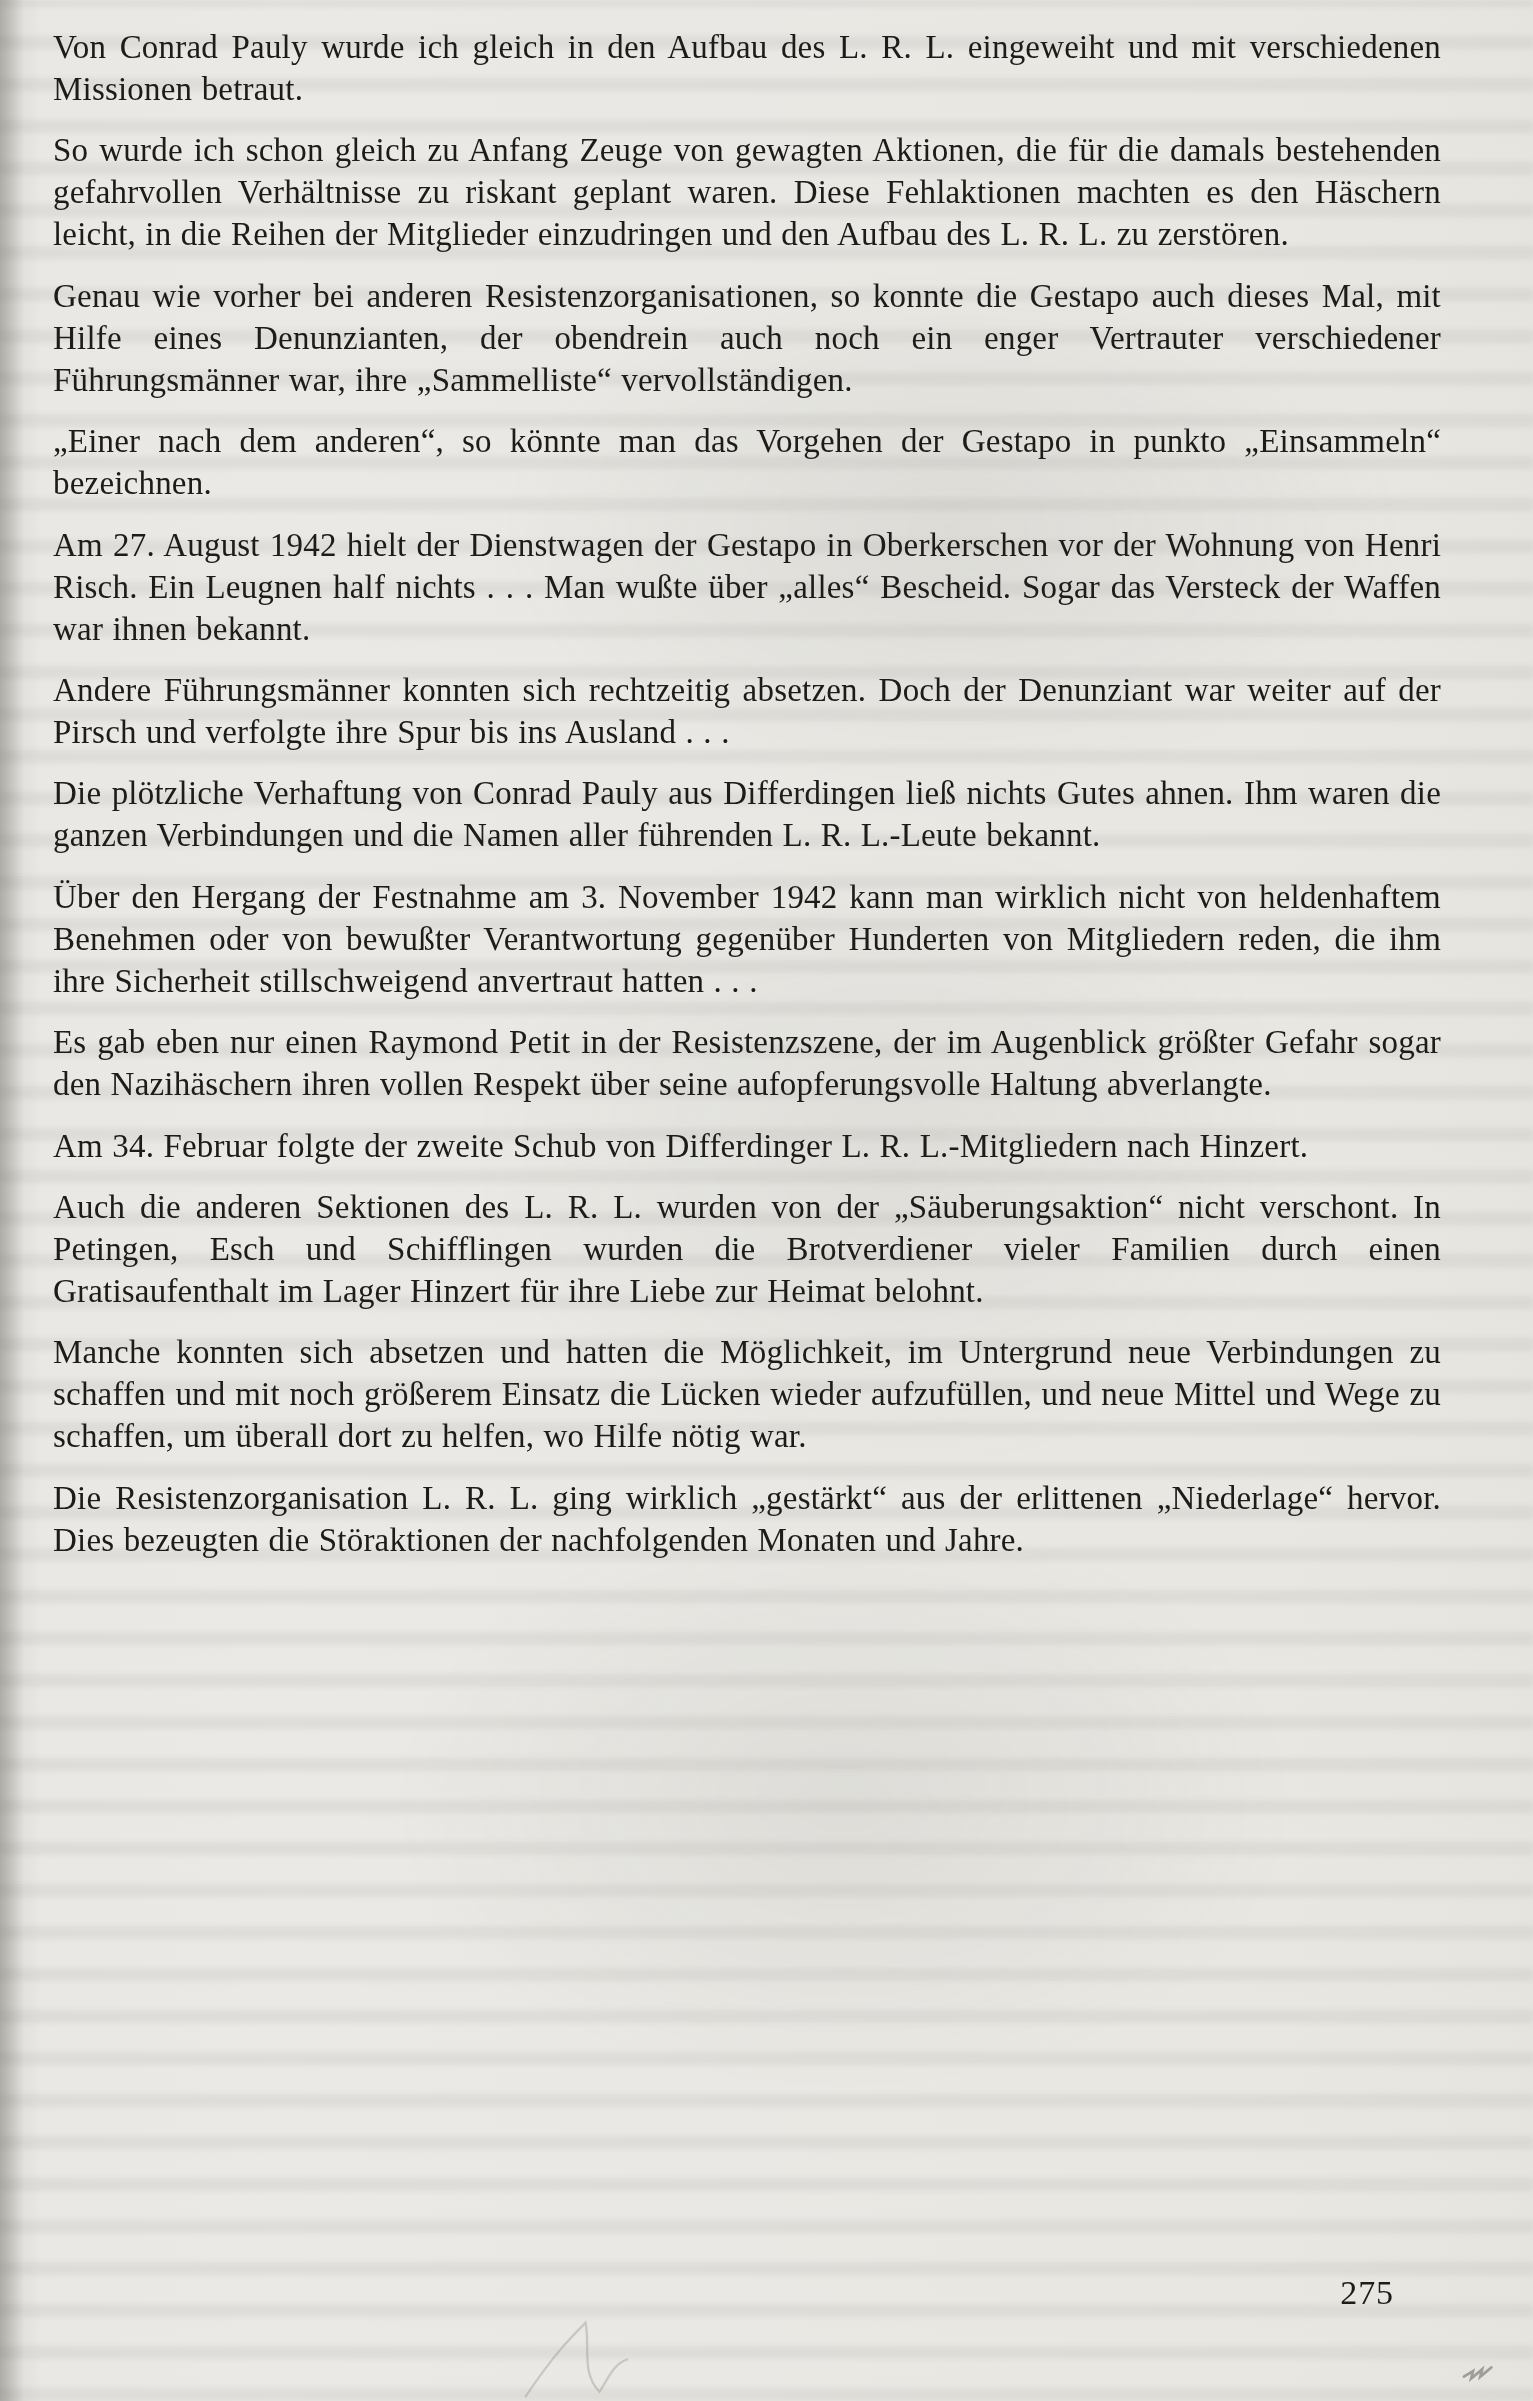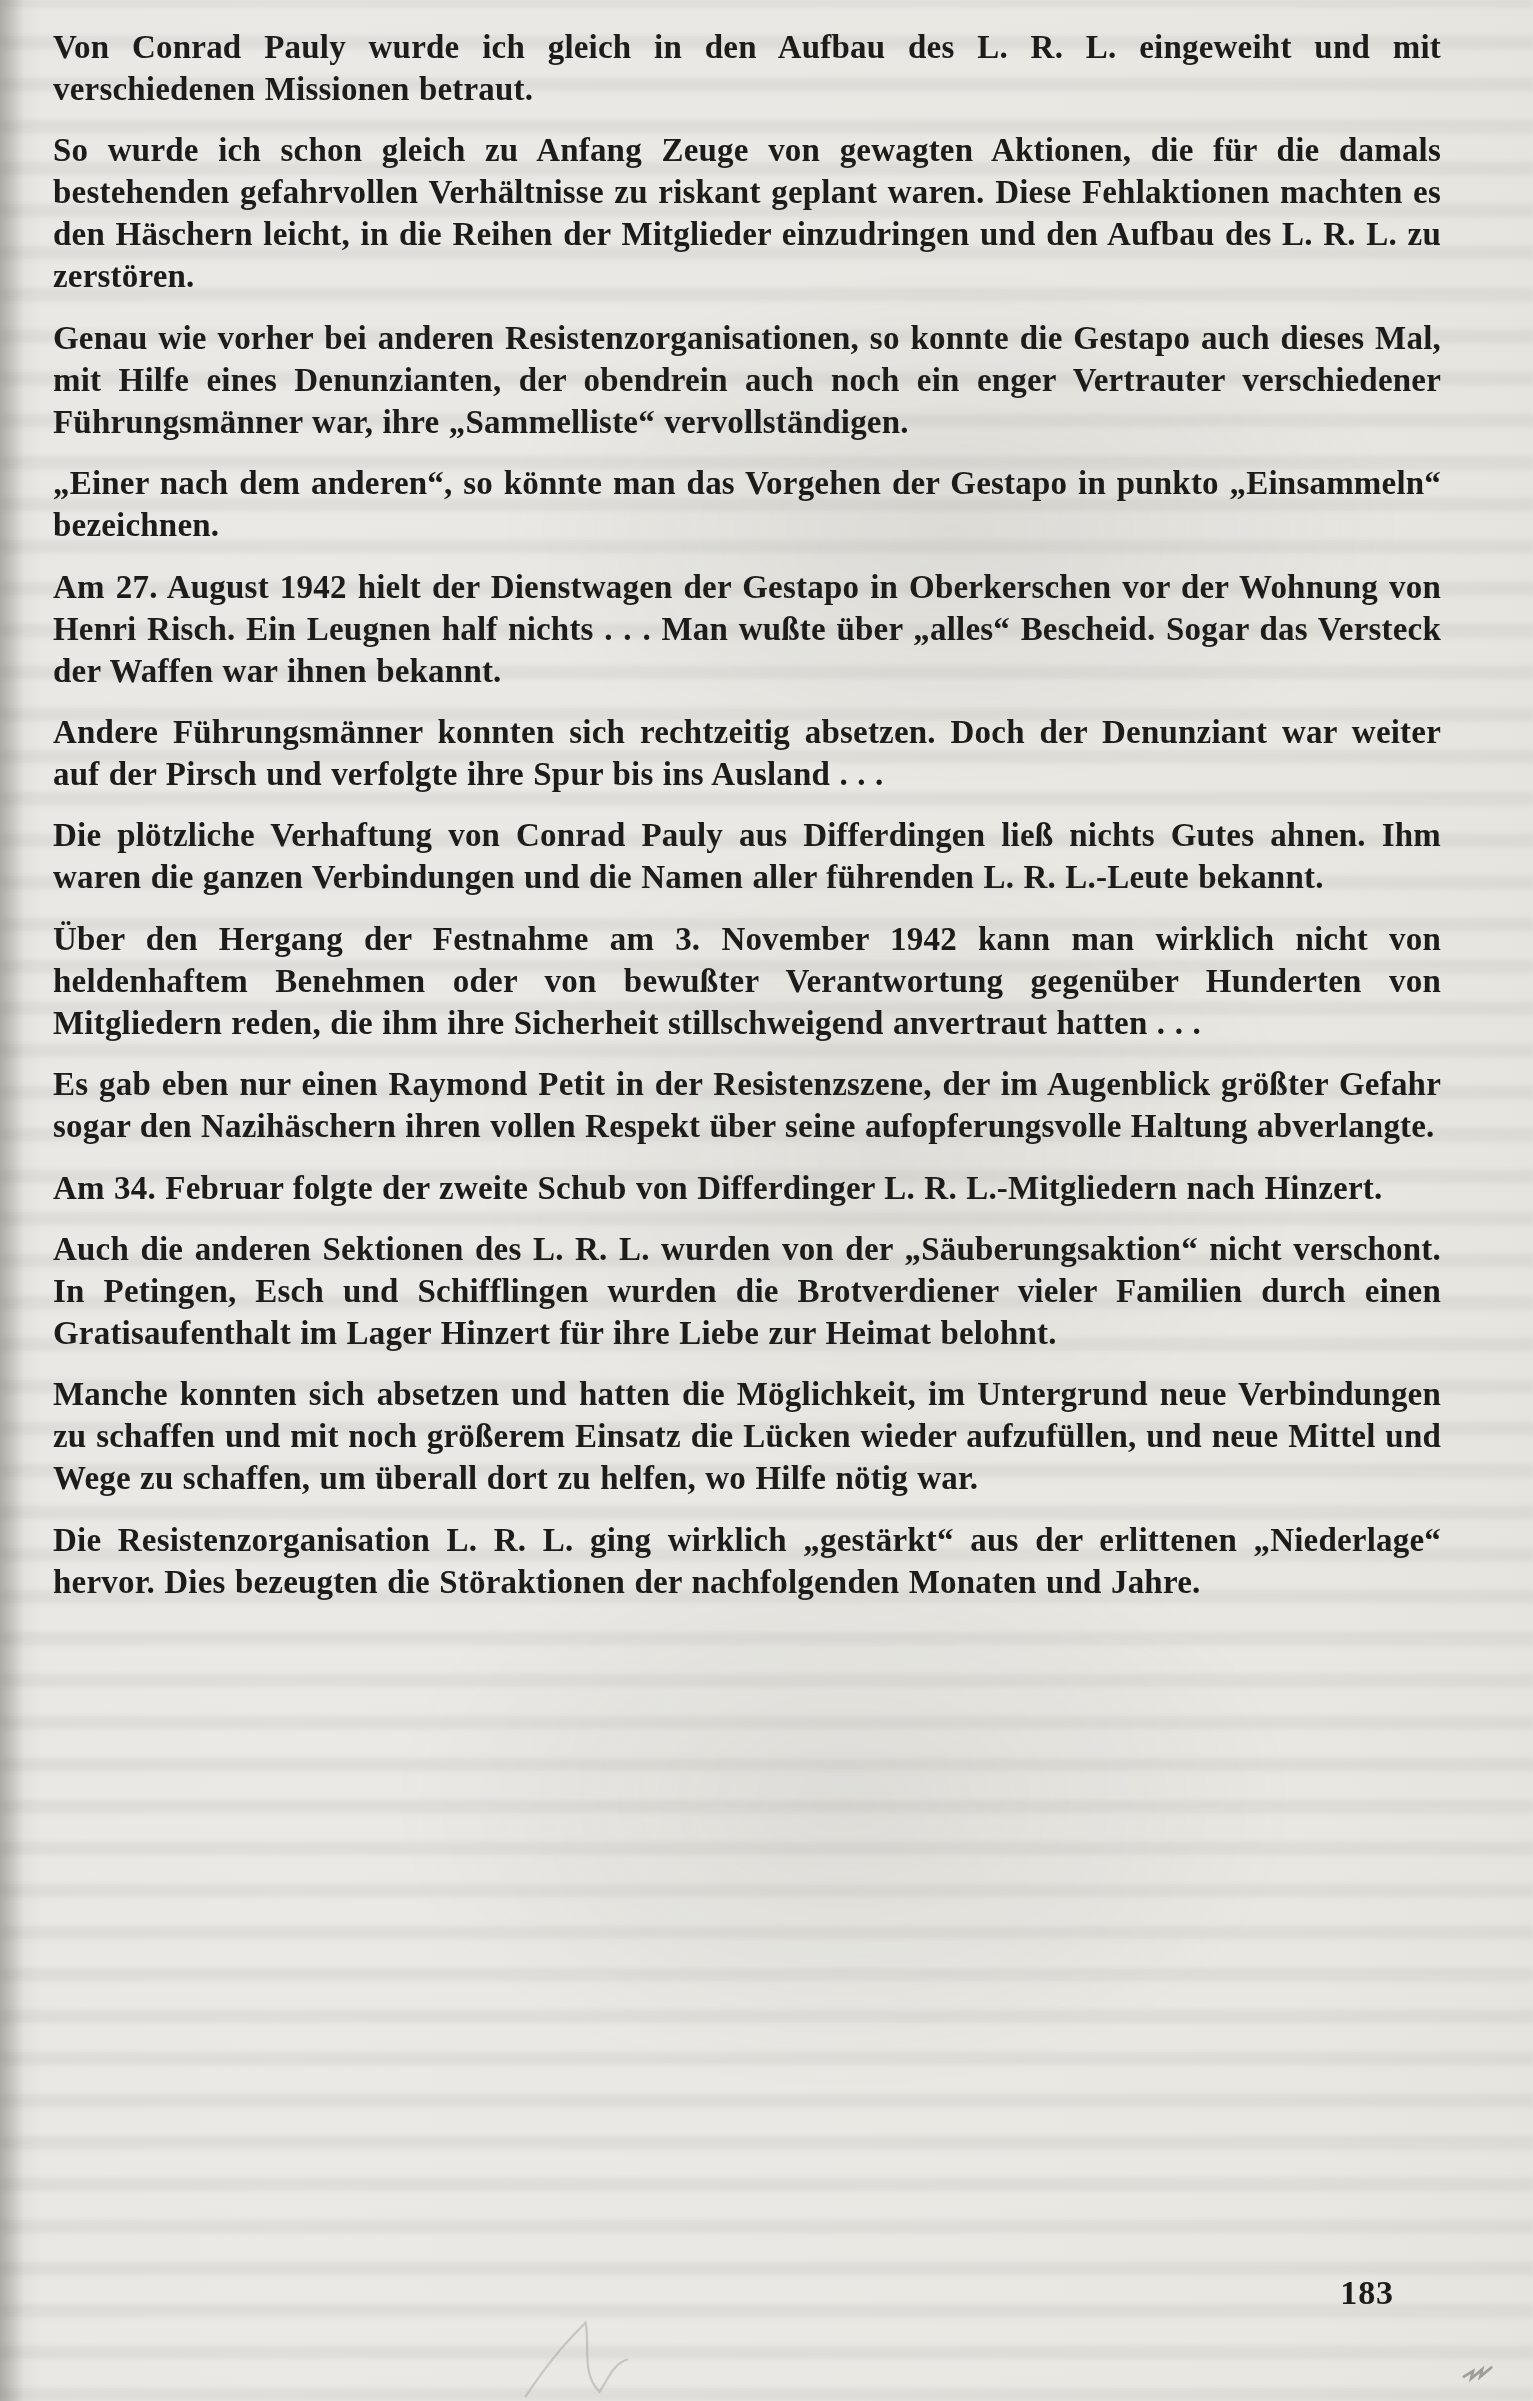--- a/index.html
+++ b/index.html
@@ -12,21 +12,20 @@
     overflow: hidden;
     background: #d6d5d1;
   }
   .page {
     position: relative;
     width: 1534px;
     height: 2401px;
     background:
       linear-gradient(90deg, #d9d8d3 0px, #e9e8e4 41px, #eae9e5 277px, #e8e7e2 1291px, #e5e4df 1534px);
     overflow: hidden;
-    font-weight: bold;
   }
   
   .bleed {
     position: absolute;
     inset: 0;
     background:
       radial-gradient(ellipse 646px 369px at 62% 22%, rgba(110,110,104,0.10), transparent 70%),
       radial-gradient(ellipse 599px 461px at 58% 48%, rgba(110,110,104,0.08), transparent 70%),
       radial-gradient(ellipse 646px 415px at 55% 75%, rgba(110,110,104,0.09), transparent 70%),
       repeating-linear-gradient(0deg,
@@ -106,21 +105,21 @@
     <p class="para">Andere Führungsmänner konnten sich rechtzeitig absetzen. Doch der Denunziant war weiter auf der Pirsch und verfolgte ihre Spur bis ins Ausland . . .</p>
     <p class="para">Die plötzliche Verhaftung von Conrad Pauly aus Differdingen ließ nichts Gutes ahnen. Ihm waren die ganzen Verbindungen und die Namen aller führenden L. R. L.-Leute bekannt.</p>
     <p class="para">Über den Hergang der Festnahme am 3. November 1942 kann man wirklich nicht von heldenhaftem Benehmen oder von bewußter Verantwortung gegenüber Hunderten von Mitgliedern reden, die ihm ihre Sicherheit stillschweigend anvertraut hatten . . .</p>
     <p class="para">Es gab eben nur einen Raymond Petit in der Resistenzszene, der im Augenblick größter Gefahr sogar den Nazihäschern ihren vollen Respekt über seine aufopferungsvolle Haltung abverlangte.</p>
     <p class="para">Am 34. Februar folgte der zweite Schub von Differdinger L. R. L.-Mitgliedern nach Hinzert.</p>
     <p class="para">Auch die anderen Sektionen des L. R. L. wurden von der „Säuberungsaktion“ nicht verschont. In Petingen, Esch und Schifflingen wurden die Brotverdiener vieler Familien durch einen Gratisaufenthalt im Lager Hinzert für ihre Liebe zur Heimat belohnt.</p>
     <p class="para">Manche konnten sich absetzen und hatten die Möglichkeit, im Untergrund neue Verbindungen zu schaffen und mit noch größerem Einsatz die Lücken wieder aufzufüllen, und neue Mittel und Wege zu schaffen, um überall dort zu helfen, wo Hilfe nötig war.</p>
     <p class="para">Die Resistenzorganisation L. R. L. ging wirklich „gestärkt“ aus der erlittenen „Niederlage“ hervor. Dies bezeugten die Störaktionen der nachfolgenden Monaten und Jahre.</p>
   </div>
 
-  <div class="page-number">183</div>
+  <div class="page-number">275</div>
 
   <svg class="pencil-mark" viewBox="0 0 180 90">
     <path d="M30 85 C 60 40, 80 20, 95 5 C 100 30, 90 60, 110 80 C 120 65, 125 50, 140 45" fill="none" stroke="#8a8a84" stroke-width="2.5" stroke-linecap="round"></path>
   </svg>
 
   <svg class="corner-mark" viewBox="0 0 40 24">
     <path d="M4 16 L14 10 L12 18 L24 8 L22 16 L34 6" fill="none" stroke="#4a4a45" stroke-width="3" stroke-linecap="round"></path>
   </svg>
 
 </div>

